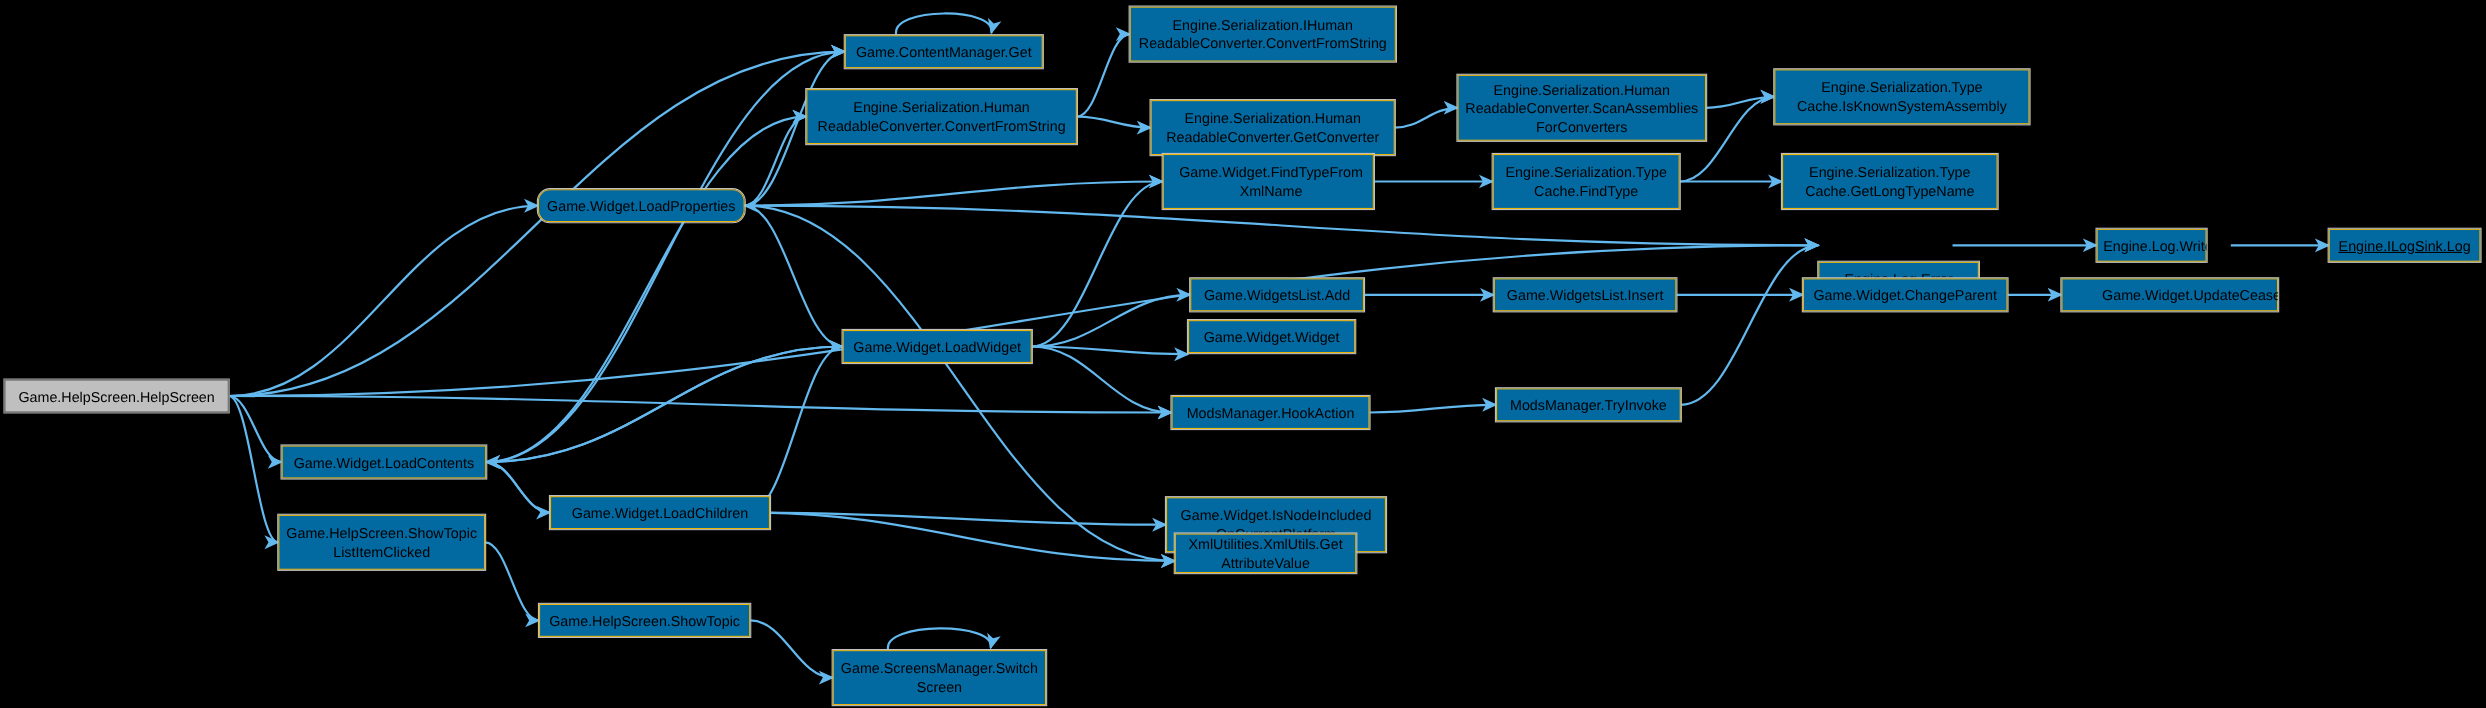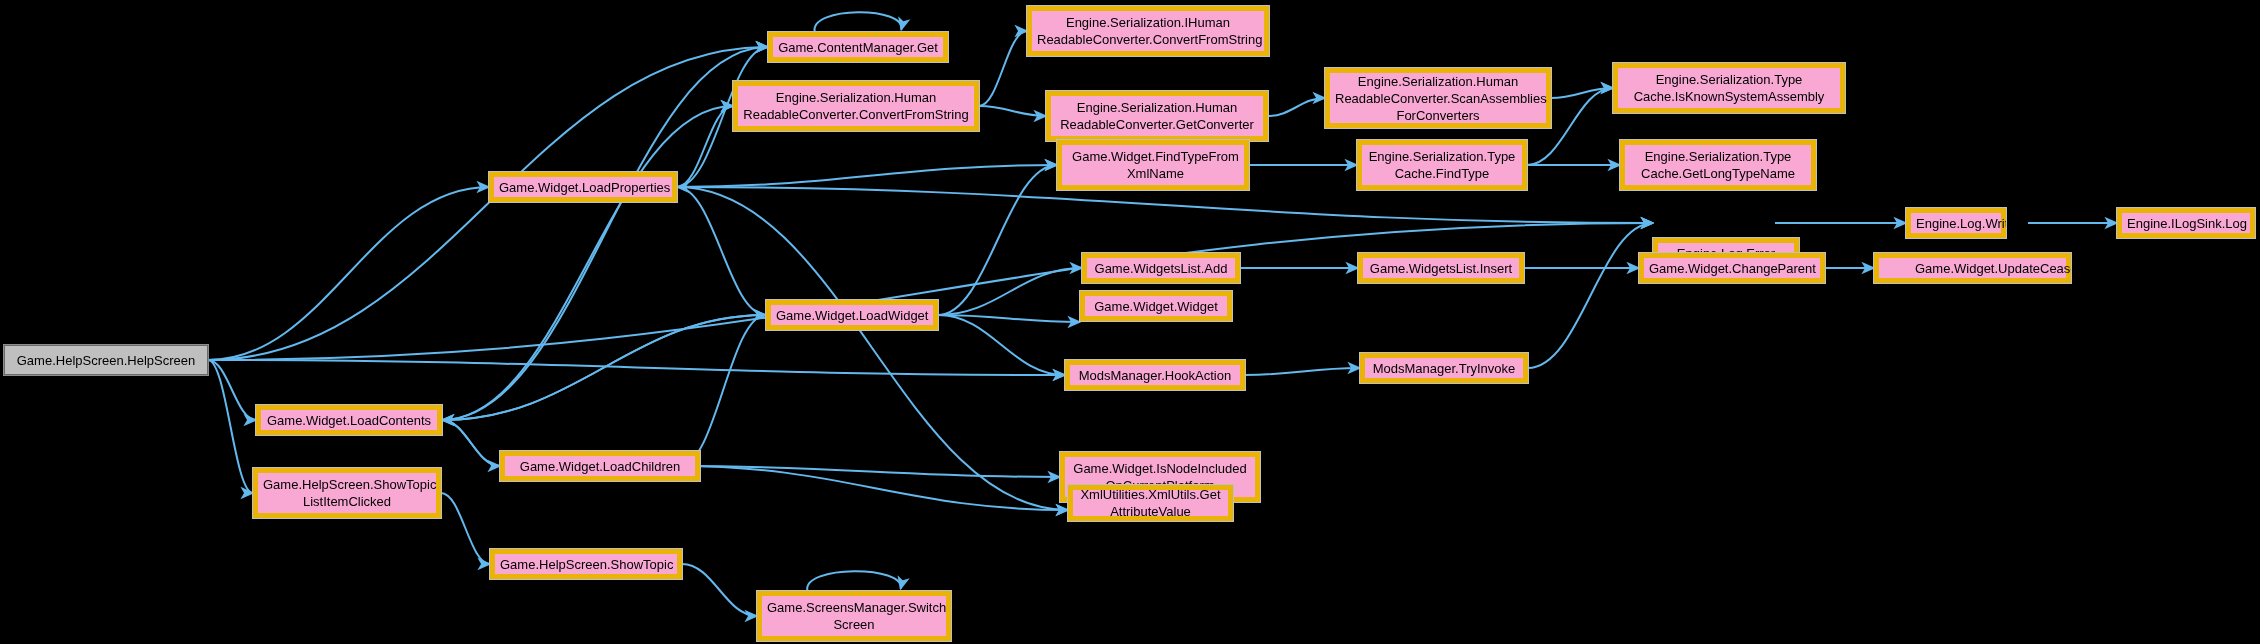--- a/index.html
+++ b/index.html
@@ -19,22 +19,22 @@
     position: absolute;
     left: 0;
     top: 0;
     width: 2260px;
     height: 644px;
     pointer-events: none;
   }
   .node {
     position: absolute;
     box-sizing: border-box;
-    background: #f9a8d4;
-    border: 5px solid #eab308;
+    background: #0369a1;
+    border: 1px solid #eab308;
     outline: 1px solid #c0c0c0;
     display: flex;
     align-items: center;
     justify-content: center;
     text-align: center;
     color: #000000;
     font-size: 13px;
     line-height: 17px;
     letter-spacing: 0px;
     white-space: pre-line;
@@ -108,21 +108,21 @@
         <path d="M 682 564 C 713.5 564 725.5 616 757 616" fill="none" stroke="#63b8ee" stroke-width="2" marker-end="url(#arrow)"></path>
         <path d="M 807.44 591 C 801.44 565 906.56 565 900.56 589" fill="none" stroke="#63b8ee" stroke-width="2" marker-end="url(#arrow)"></path>
       </g>
   </svg>
   <div id="nodes">
       <div class="node root" style="left: 4px; top: 345px; width: 204px; height: 30px;"><span>Game.HelpScreen.HelpScreen</span></div>
       <div class="node" style="left: 256px; top: 405px; width: 186px; height: 30px;"><span>Game.Widget.LoadContents</span></div>
       <div class="node" style="left: 253px; top: 468px; width: 188px; height: 50px;"><span>Game.HelpScreen.ShowTopic
 ListItemClicked</span></div>
       <div class="node" style="left: 490px; top: 549px; width: 192px; height: 30px;"><span>Game.HelpScreen.ShowTopic</span></div>
-      <div class="node" style="left: 489px; top: 172px; width: 188px; height: 30px;"><span>Game.Widget.LoadProperties</span></div>
+      <div class="node" style="left: 489px; top: 172px; width: 188px; height: 30px; border-radius: 11px;"><span>Game.Widget.LoadProperties</span></div>
       <div class="node" style="left: 766px; top: 300px; width: 172px; height: 30px;"><span>Game.Widget.LoadWidget</span></div>
       <div class="node" style="left: 500px; top: 451px; width: 200px; height: 30px;"><span>Game.Widget.LoadChildren</span></div>
       <div class="node" style="left: 768px; top: 32px; width: 180px; height: 30px;"><span>Game.ContentManager.Get</span></div>
       <div class="node" style="left: 733px; top: 81px; width: 246px; height: 50px;"><span>Engine.Serialization.Human
 ReadableConverter.ConvertFromString</span></div>
       <div class="node" style="left: 1027px; top: 6px; width: 242px; height: 50px;"><span>Engine.Serialization.IHuman
 ReadableConverter.ConvertFromString</span></div>
       <div class="node" style="left: 1046px; top: 91px; width: 222px; height: 50px;"><span>Engine.Serialization.Human
 ReadableConverter.GetConverter</span></div>
       <div class="node" style="left: 1325px; top: 68px; width: 226px; height: 60px;"><span>Engine.Serialization.Human
@@ -131,21 +131,21 @@
       <div class="node" style="left: 1613px; top: 63px; width: 232px; height: 50px;"><span>Engine.Serialization.Type
 Cache.IsKnownSystemAssembly</span></div>
       <div class="node" style="left: 1057px; top: 140px; width: 192px; height: 50px; padding-left: 10px;"><span>Game.Widget.FindTypeFrom
 XmlName</span></div>
       <div class="node" style="left: 1357px; top: 140px; width: 170px; height: 50px;"><span>Engine.Serialization.Type
 Cache.FindType</span></div>
       <div class="node" style="left: 1620px; top: 140px; width: 196px; height: 50px;"><span>Engine.Serialization.Type
 Cache.GetLongTypeName</span></div>
       <div class="node" style="left: 1653px; top: 208px; width: 146px; height: 30px; margin-top: 30px;"><span>Engine.Log.Error</span></div>
       <div class="node" style="left: 1906px; top: 208px; width: 100px; height: 30px;"><span>Engine.Log.Write</span></div>
-      <div class="node" style="left: 2117px; top: 208px; width: 138px; height: 30px;"><span>Engine.ILogSink.Log</span></div>
+      <div class="node" style="left: 2117px; top: 208px; width: 138px; height: 30px; text-decoration: underline;"><span>Engine.ILogSink.Log</span></div>
       <div class="node" style="left: 1082px; top: 253px; width: 158px; height: 30px;"><span>Game.WidgetsList.Add</span></div>
       <div class="node" style="left: 1358px; top: 253px; width: 166px; height: 30px;"><span>Game.WidgetsList.Insert</span></div>
       <div class="node" style="left: 1639px; top: 253px; width: 186px; height: 30px;"><span>Game.Widget.ChangeParent</span></div>
       <div class="node" style="left: 1874px; top: 253px; width: 197px; height: 30px; padding-left: 36px;"><span>Game.Widget.UpdateCeases</span></div>
       <div class="node" style="left: 1080px; top: 291px; width: 152px; height: 30px;"><span>Game.Widget.Widget</span></div>
       <div class="node" style="left: 1065px; top: 360px; width: 180px; height: 30px;"><span>ModsManager.HookAction</span></div>
       <div class="node" style="left: 1360px; top: 353px; width: 168px; height: 30px;"><span>ModsManager.TryInvoke</span></div>
       <div class="node" style="left: 1060px; top: 452px; width: 200px; height: 50px;"><span>Game.Widget.IsNodeIncluded
 OnCurrentPlatform</span></div>
       <div class="node" style="left: 1068px; top: 485px; width: 165px; height: 36px;"><span>XmlUtilities.XmlUtils.Get

